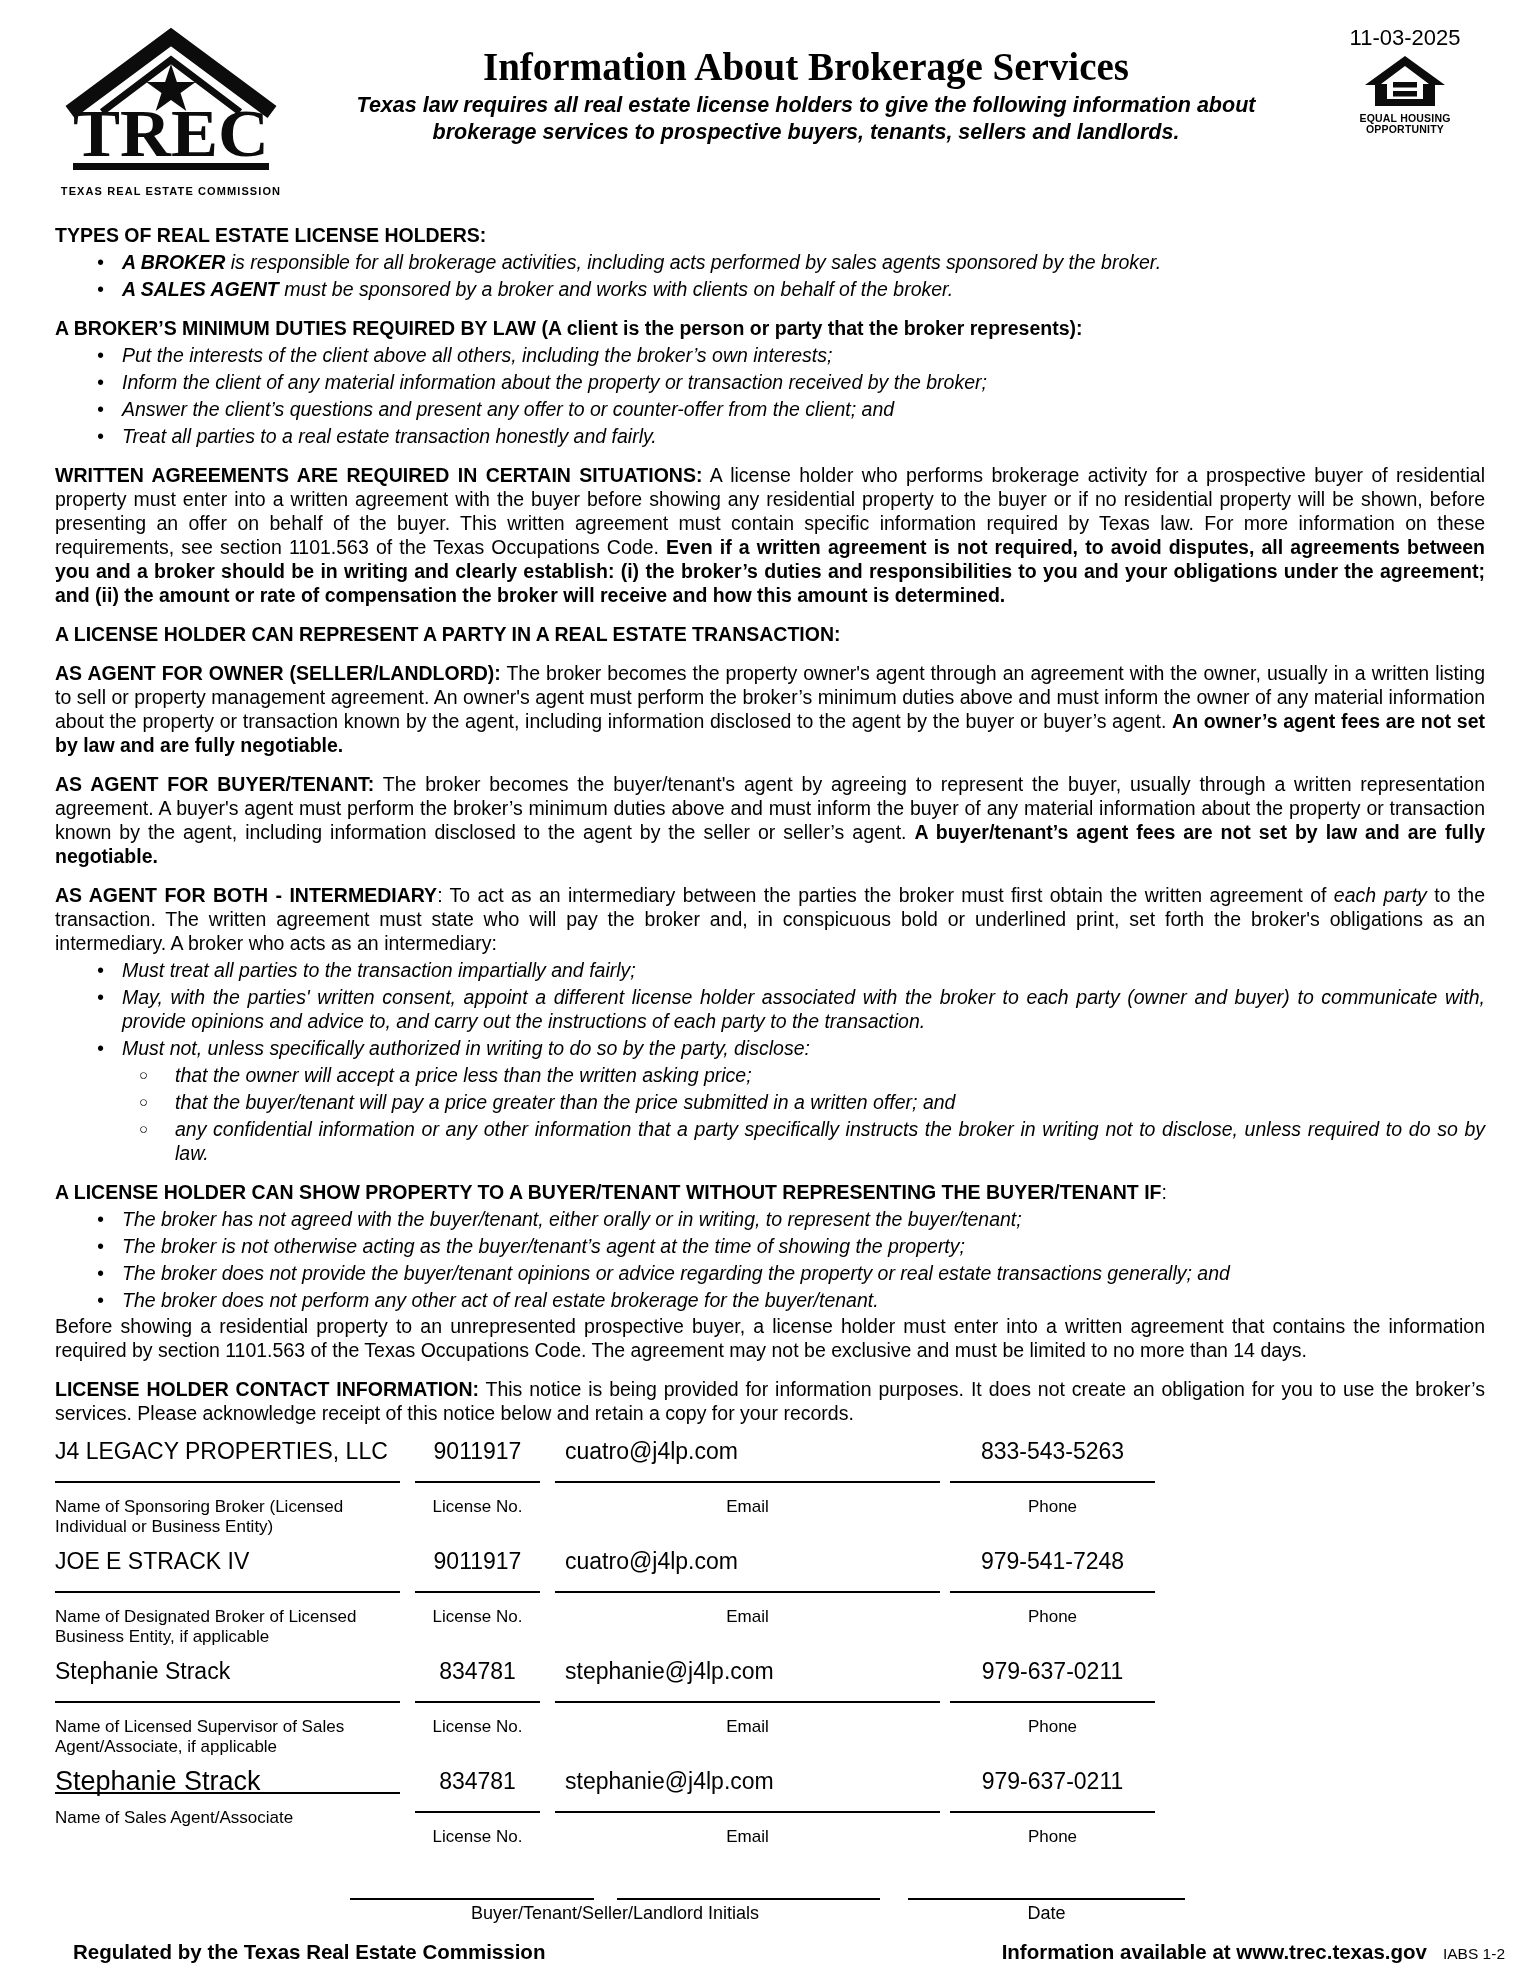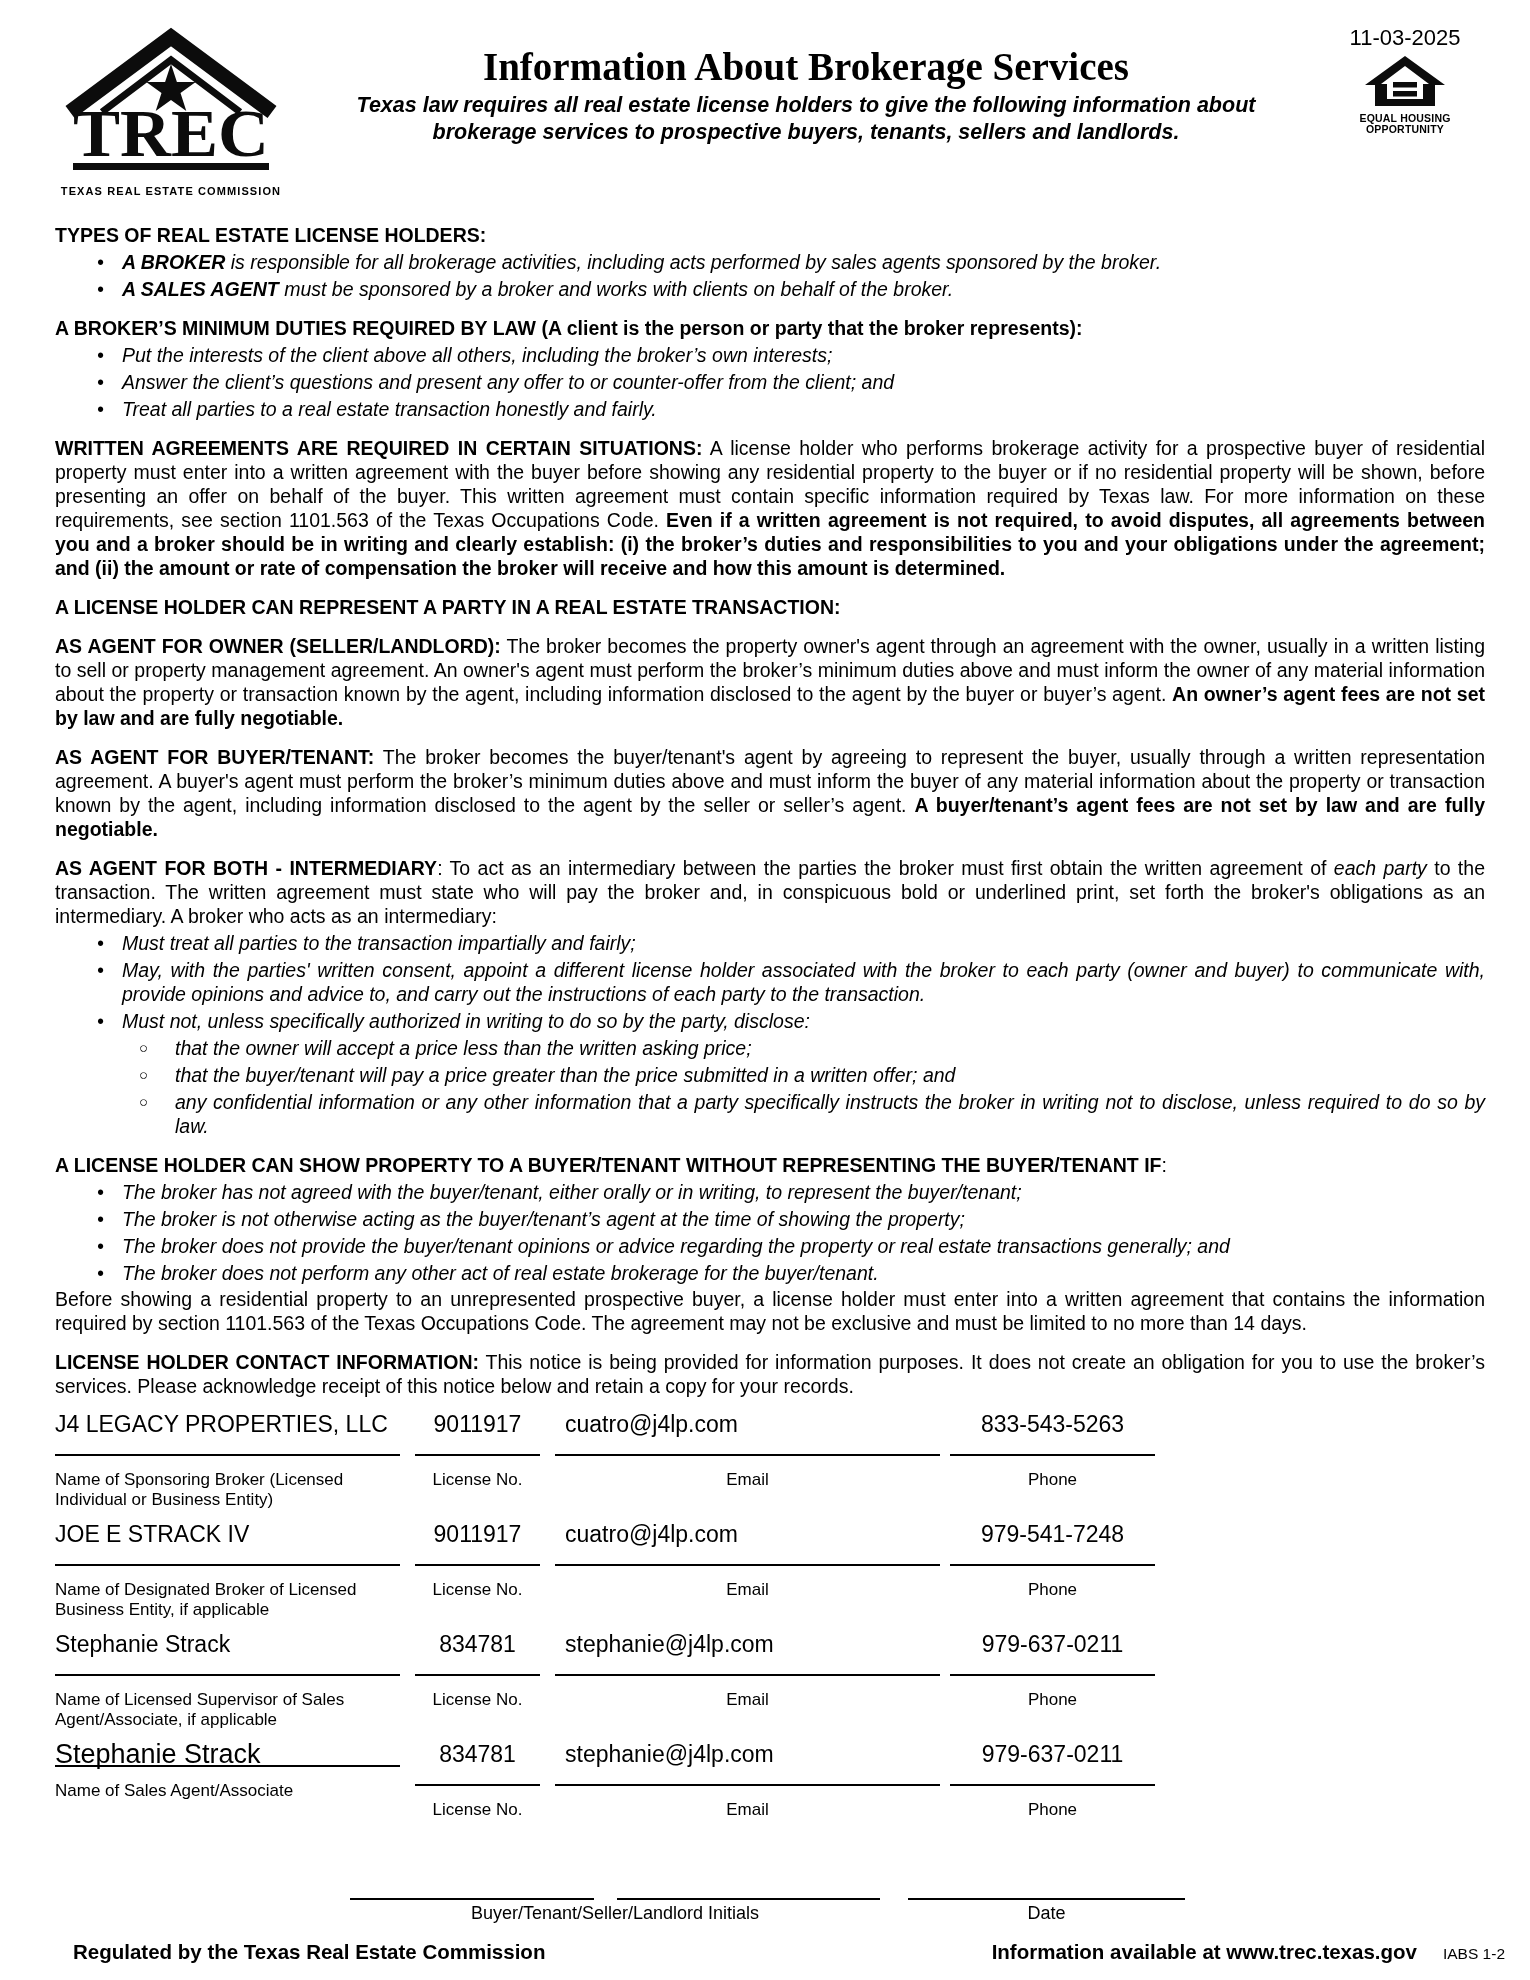--- a/index.html
+++ b/index.html
@@ -55,21 +55,21 @@
   .sl1{margin-left:295px;width:244px;}
   .sl2{margin-left:23px;width:263px;}
   .sl3{margin-left:28px;width:277px;}
   .sig-labels{display:flex;font-size:18px;line-height:22px;margin-top:2px;}
   .sig-lab1{margin-left:295px;width:530px;text-align:center;}
   .sig-lab2{margin-left:28px;width:277px;text-align:center;}
 
   
   .footer{position:absolute;left:55px;right:25px;bottom:14px;display:flex;align-items:baseline;}
   .footer .left{font-weight:bold;font-size:20.5px;padding-left:18px;}
-  .footer .rgroup{margin-left:auto;display:flex;align-items:baseline;gap:26px;}
+  .footer .rgroup{margin-left:auto;display:flex;align-items:baseline;gap:16px;}
   .footer .info{font-weight:bold;font-size:20.5px;}
   .footer .code{font-size:15.5px;}
 </style>
 </head>
 <body>
 
 <div class="page">
 
   <div class="header">
     <div class="logo-block">
@@ -108,20 +108,21 @@
 
   <div id="sections">
       <div class="para"><span class="b">TYPES OF REAL ESTATE LICENSE HOLDERS:</span></div>
       <div class="blist">
         <div class="bullet l1"><span class="b">A BROKER</span><span> is responsible for all brokerage activities, including acts performed by sales agents sponsored by the broker.</span></div>
         <div class="bullet l1"><span class="b">A SALES AGENT</span><span> must be sponsored by a broker and works with clients on behalf of the broker.</span></div>
       </div>
       <div class="para"><span class="b">A BROKER’S MINIMUM DUTIES REQUIRED BY LAW (A client is the person or party that the broker represents):</span></div>
       <div class="blist">
         <div class="bullet l1"><span>Put the interests of the client above all others, including the broker’s own interests;</span></div>
+        <div class="bullet l1"><span>Inform the client of any material information about the property or transaction received by the broker;</span></div>
         <div class="bullet l1"><span>Answer the client’s questions and present any offer to or counter-offer from the client; and</span></div>
         <div class="bullet l1"><span>Treat all parties to a real estate transaction honestly and fairly.</span></div>
       </div>
       <div class="para justify"><span class="b">WRITTEN AGREEMENTS ARE REQUIRED IN CERTAIN SITUATIONS:</span><span> A license holder who performs brokerage activity for a prospective buyer of residential property must enter into a written agreement with the buyer before showing any residential property to the buyer or if no residential property will be shown, before presenting an offer on behalf of the buyer. This written agreement must contain specific information required by Texas law. For more information on these requirements, see section 1101.563 of the Texas Occupations Code. </span><span class="b">Even if a written agreement is not required, to avoid disputes, all agreements between you and a broker should be in writing and clearly establish: (i) the broker’s duties and responsibilities to you and your obligations under the agreement; and (ii) the amount or rate of compensation the broker will receive and how this amount is determined.</span></div>
       <div class="para"><span class="b">A LICENSE HOLDER CAN REPRESENT A PARTY IN A REAL ESTATE TRANSACTION:</span></div>
       <div class="para justify"><span class="b">AS AGENT FOR OWNER (SELLER/LANDLORD):</span><span> The broker becomes the property owner's agent through an agreement with the owner, usually in a written listing to sell or property management agreement. An owner's agent must perform the broker’s minimum duties above and must inform the owner of any material information about the property or transaction known by the agent, including information disclosed to the agent by the buyer or buyer’s agent. </span><span class="b">An owner’s agent fees are not set by law and are fully negotiable.</span></div>
       <div class="para justify"><span class="b">AS AGENT FOR BUYER/TENANT:</span><span> The broker becomes the buyer/tenant's agent by agreeing to represent the buyer, usually through a written representation agreement. A buyer's agent must perform the broker’s minimum duties above and must inform the buyer of any material information about the property or transaction known by the agent, including information disclosed to the agent by the seller or seller’s agent. </span><span class="b">A buyer/tenant’s agent fees are not set by law and are fully negotiable.</span></div>
       <div class="para justify"><span class="b">AS AGENT FOR BOTH - INTERMEDIARY</span><span>:  To act as an intermediary between the parties the broker must first obtain the written agreement of </span><span class="i">each party</span><span> to the transaction. The written agreement must state who will pay the broker and, in conspicuous bold or underlined print, set forth the broker's obligations as an intermediary. A broker who acts as an intermediary:</span></div>
       <div class="blist">
         <div class="bullet l1"><span>Must treat all parties to the transaction impartially and fairly;</span></div>

